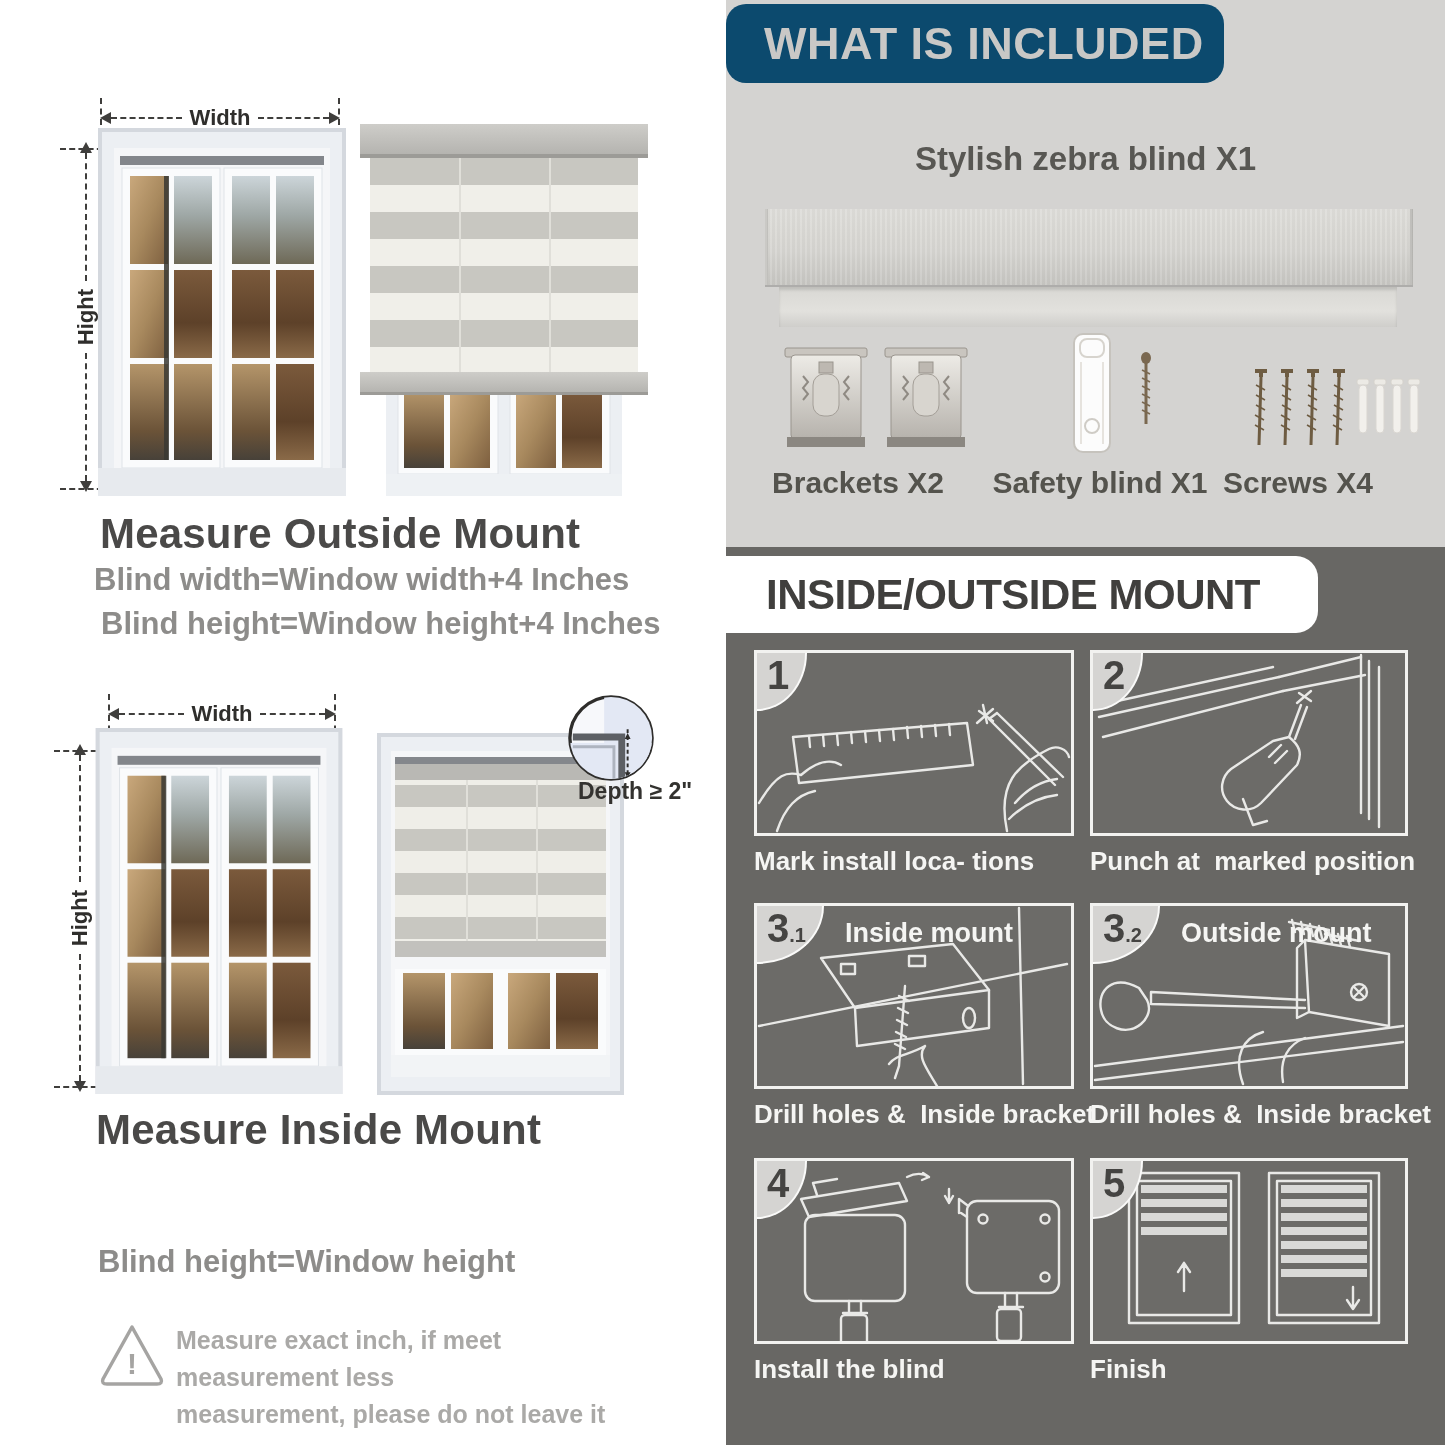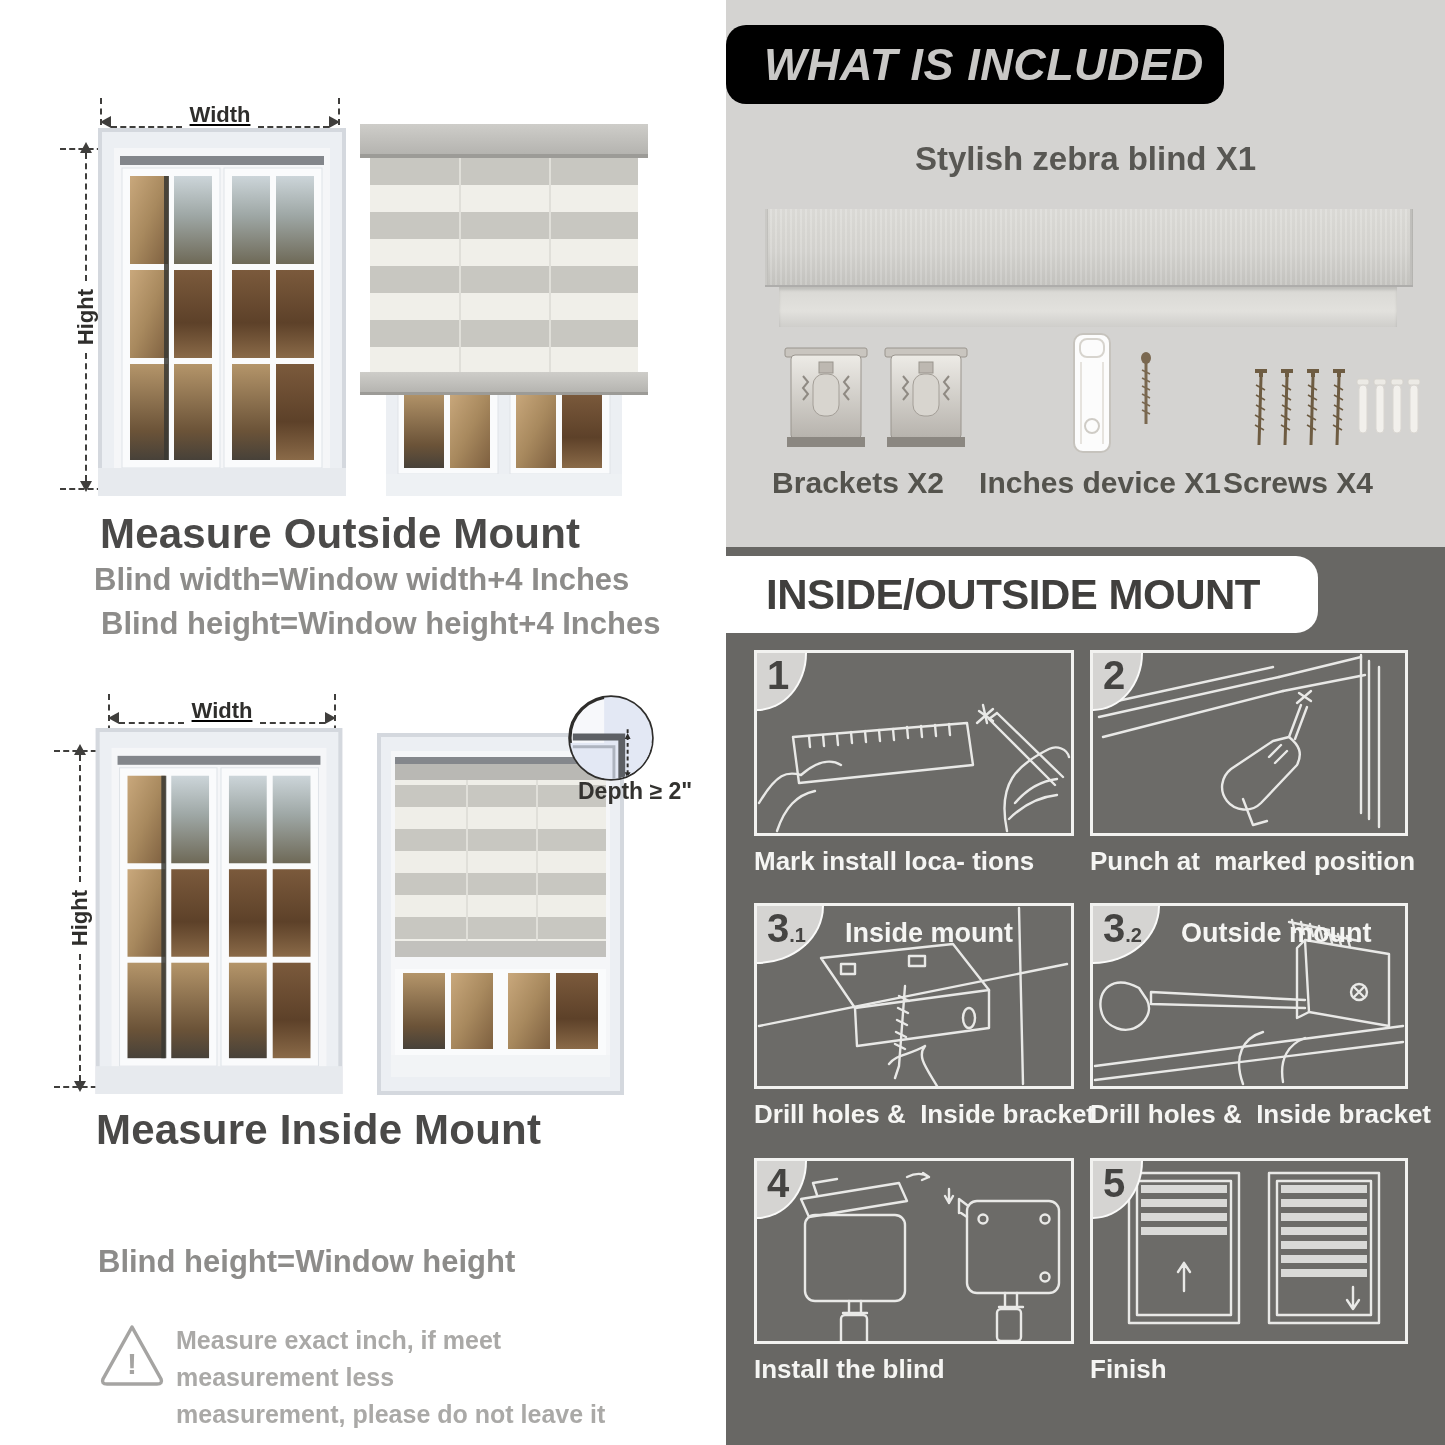--- a/index.html
+++ b/index.html
@@ -8,34 +8,34 @@
   .abs{position:absolute;}
 
   
   .sec-light{left:726px;top:0;width:719px;height:547px;background:#d4d3d1;}
   .sec-dark{left:726px;top:547px;width:719px;height:898px;background:#686764;}
 
   
   .hdr-gray{left:0;top:12px;width:499px;height:77px;background:#b3b2b0;border-radius:20px;
             display:flex;align-items:center;padding-left:36px;box-sizing:border-box;}
   .hdr-gray span{font-size:45px;font-weight:bold;color:#ffffff;letter-spacing:.5px;}
-  .hdr-included{left:726px;top:25px;width:498px;height:79px;background:#000000;border-radius:20px;
-            display:flex;align-items:center;padding-left:38px;box-sizing:border-box;font-style:italic;}
+  .hdr-included{left:726px;top:4px;width:498px;height:79px;background:#0c4a6e;border-radius:20px;
+            display:flex;align-items:center;padding-left:38px;box-sizing:border-box;}
   .hdr-included span{font-size:45px;font-weight:bold;color:#c9c8c6;letter-spacing:.5px;}
   .hdr-io{left:726px;top:556px;width:592px;height:77px;background:#ffffff;border-radius:0 22px 22px 0;
             display:flex;align-items:center;padding-left:40px;box-sizing:border-box;}
   .hdr-io span{font-size:42px;font-weight:bold;color:#403f3d;letter-spacing:-.5px;}
 
   
   .h1{font-size:42px;font-weight:bold;color:#4a4948;letter-spacing:.2px;}
   .eq{font-size:31px;font-weight:bold;color:#8d8c8a;}
   .warn-line{font-size:25px;font-weight:bold;color:#aaa9a7;line-height:37px;}
 
   
-  .hmeasure{display:flex;align-items:flex-end;text-decoration:underline;}
+  .hmeasure{display:flex;align-items:center;}
   .hmeasure .dash{flex:1;height:0;border-top:2px dashed #3f3e3c;}
   .mlabel{font-size:22px;font-weight:bold;color:#2f2e2c;padding:0 8px;white-space:nowrap;}
   .arr-l{width:0;height:0;border-top:6px solid transparent;border-bottom:6px solid transparent;border-right:11px solid #3f3e3c;}
   .arr-r{width:0;height:0;border-top:6px solid transparent;border-bottom:6px solid transparent;border-left:11px solid #3f3e3c;}
   .arr-u{width:0;height:0;border-left:6px solid transparent;border-right:6px solid transparent;border-bottom:11px solid #3f3e3c;}
   .arr-d{width:0;height:0;border-left:6px solid transparent;border-right:6px solid transparent;border-top:11px solid #3f3e3c;}
   .vtick{width:0;border-left:2px dashed #3f3e3c;}
   .htick{height:0;border-top:2px dashed #3f3e3c;}
   .vmeasure{display:flex;flex-direction:column;align-items:center;}
   .vmeasure .dashv{flex:1;width:0;border-left:2px dashed #3f3e3c;}
@@ -353,21 +353,21 @@
       <rect x="129" y="14" width="12" height="6" rx="2" fill="#eceae5" stroke="#d5d2cc"></rect>
         <rect x="131" y="20" width="8" height="48" rx="4" fill="#f2f0ec" stroke="#d9d6d1"></rect>
       <rect x="146" y="14" width="12" height="6" rx="2" fill="#eceae5" stroke="#d5d2cc"></rect>
         <rect x="148" y="20" width="8" height="48" rx="4" fill="#f2f0ec" stroke="#d9d6d1"></rect>
       <rect x="163" y="14" width="12" height="6" rx="2" fill="#eceae5" stroke="#d5d2cc"></rect>
         <rect x="165" y="20" width="8" height="48" rx="4" fill="#f2f0ec" stroke="#d9d6d1"></rect>
     </g>
   </svg>
 
   <div class="abs item-label" style="left:858px;top:466px;">Brackets X2</div>
-  <div class="abs item-label" style="left:1100px;top:466px;">Inches device X1</div>
+  <div class="abs item-label" style="left:1100px;top:466px;">Safety blind X1</div>
   <div class="abs item-label" style="left:1298px;top:466px;">Screws X4</div>
 
   <div class="abs hdr-io">
     <span>INSIDE/OUTSIDE MOUNT</span>
   </div>
 
   <div class="panel" style="left:754px;top:650px;">
     <div class="badge">
       <span class="n">1</span>
     </div>

